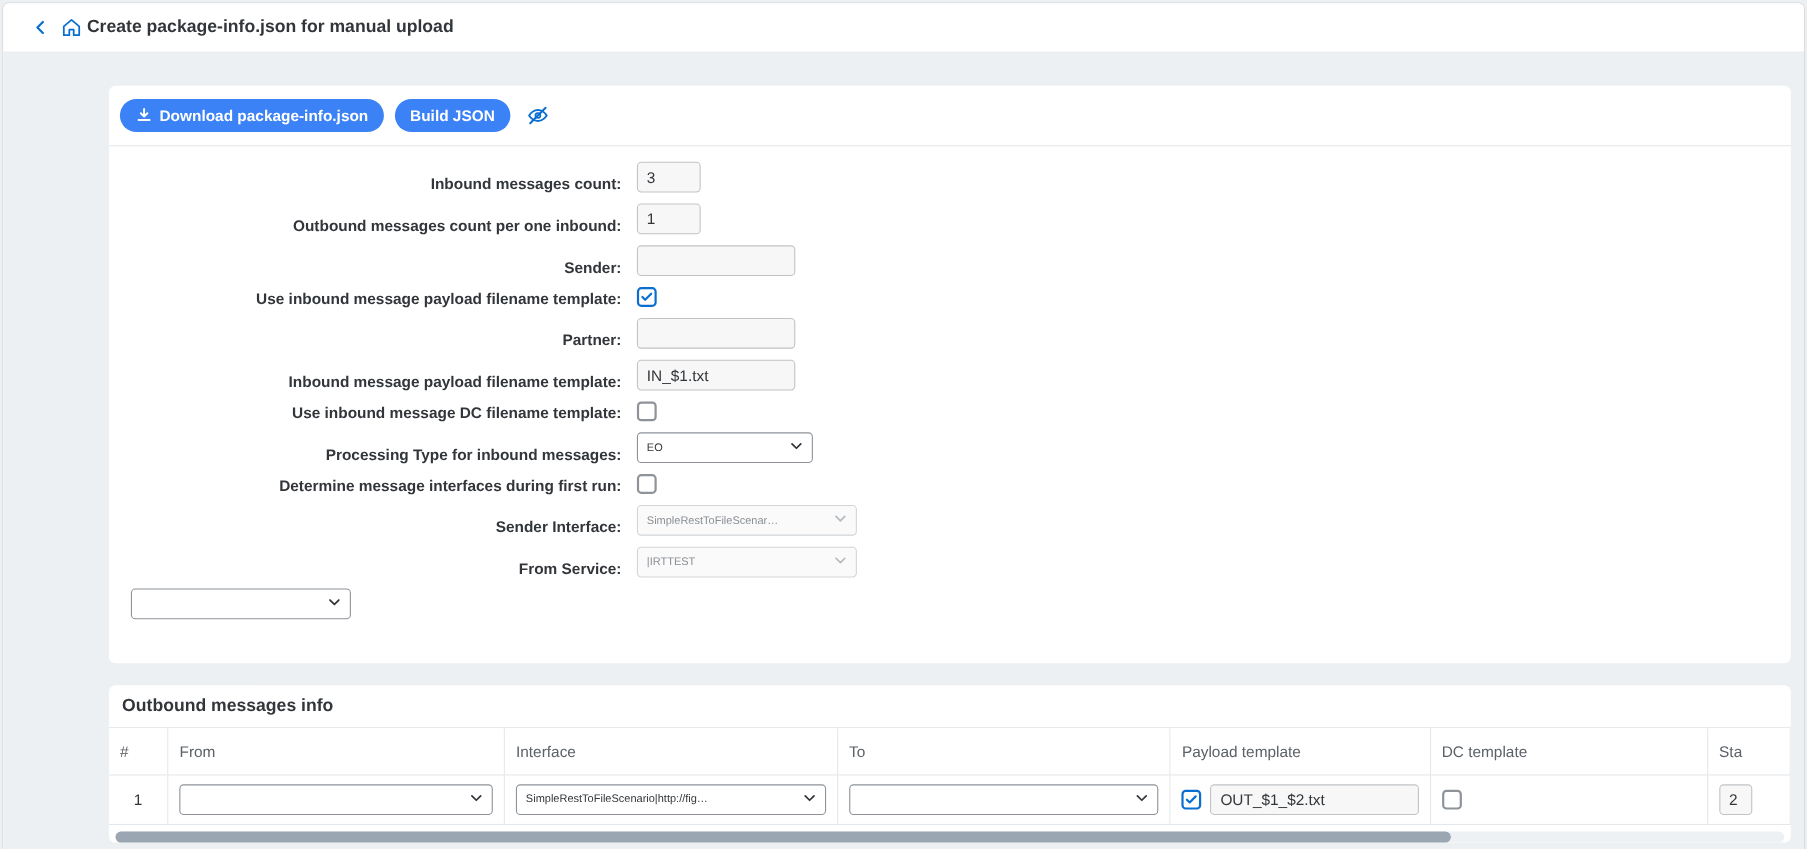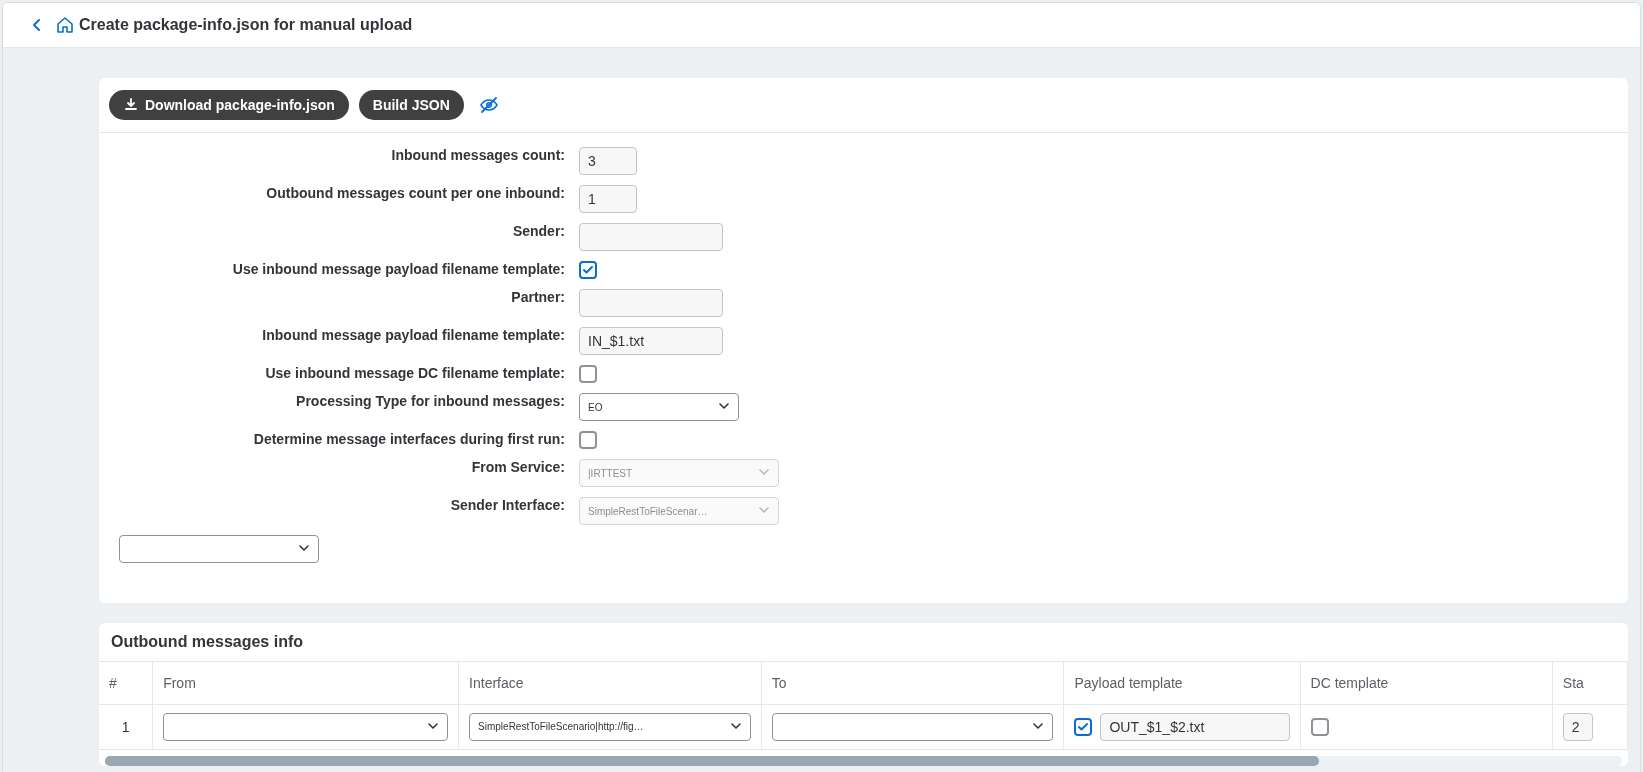--- a/index.html
+++ b/index.html
@@ -51,21 +51,21 @@
     display: flex;
     align-items: center;
     gap: 10px;
     padding: 12px 10px;
     border-bottom: 1px solid #e5e8ea;
   }
   .btn {
     display: inline-flex;
     align-items: center;
     gap: 6px;
-    background: #404040;
+    background: #3b82f6;
     color: #fff;
     border: none;
     padding: 6px 14px;
     border-radius: 16px;
     font-size: 14px;
     font-weight: 600;
     cursor: pointer;
     line-height: 18px;
   }
   .btn svg { width: 16px; height: 16px; }
@@ -75,21 +75,21 @@
     width: 30px; height: 30px;
     display: flex; align-items: center; justify-content: center;
     cursor: pointer;
     border-radius: 4px;
   }
   .form-area {
     padding: 14px 20px 30px 20px;
   }
   .form-row {
     display: flex;
-    align-items: flex-start;
+    align-items: flex-end;
     margin-bottom: 10px;
   }
   .form-label {
     width: 460px;
     text-align: right;
     padding-right: 14px;
     font-size: 14px;
     color: #32363a;
     font-weight: 600;
   }
@@ -319,38 +319,38 @@
         </div>
 
         <div class="form-row">
           <div class="form-label">Determine message interfaces during first run:</div>
           <div class="form-control-cell">
             <span class="ui-checkbox unchecked"></span>
           </div>
         </div>
 
         <div class="form-row">
-          <div class="form-label">From Service:</div>
+          <div class="form-label">Sender Interface:</div>
           <div class="form-control-cell">
             <div class="select-like disabled w-200">
-              <span class="ellipsis">|IRTTEST</span>
+              <span class="ellipsis">SimpleRestToFileScenar…</span>
               <span class="caret">
                 <svg width="12" height="12" viewBox="0 0 12 12">
                     <path d="M2 4l4 4 4-4" stroke="currentColor" stroke-width="1.6" fill="none" stroke-linecap="round" stroke-linejoin="round"></path>
                   </svg>
               </span>
             </div>
           </div>
         </div>
 
         <div class="form-row">
-          <div class="form-label">Sender Interface:</div>
+          <div class="form-label">From Service:</div>
           <div class="form-control-cell">
             <div class="select-like disabled w-200">
-              <span class="ellipsis">SimpleRestToFileScenar…</span>
+              <span class="ellipsis">|IRTTEST</span>
               <span class="caret">
                 <svg width="12" height="12" viewBox="0 0 12 12">
                     <path d="M2 4l4 4 4-4" stroke="currentColor" stroke-width="1.6" fill="none" stroke-linecap="round" stroke-linejoin="round"></path>
                   </svg>
               </span>
             </div>
           </div>
         </div>
 
         <div class="form-row">

